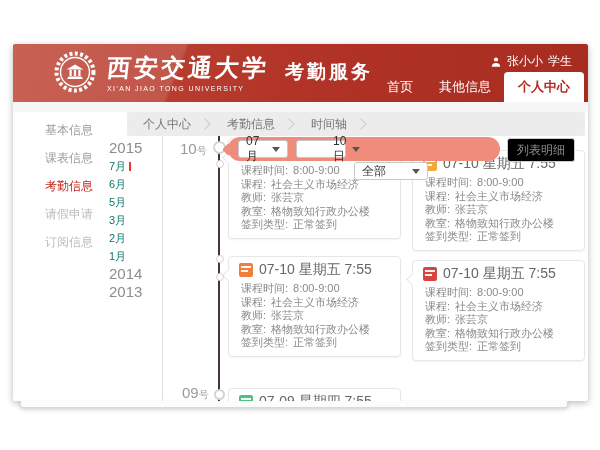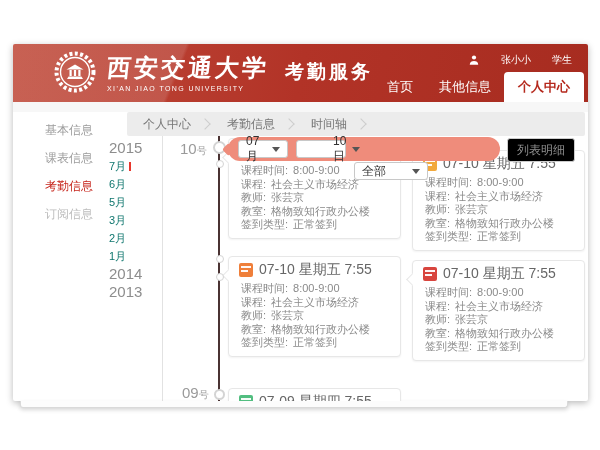--- a/index.html
+++ b/index.html
@@ -23,21 +23,21 @@
     background:
       linear-gradient(112deg, rgba(255,255,255,.13) 0 29%, rgba(255,255,255,0) 29.6%),
       linear-gradient(100deg,#c04a3a 0%,#b23327 50%,#a72c20 100%);
   }
   .logo-wrap{position:absolute;left:40px;top:6px;display:flex;align-items:center;color:#fff;}
   .emblem{width:44px;height:44px;flex:none;}
   .univ-names{margin-left:10px;}
   .univ-cn{font-size:24px;font-weight:bold;letter-spacing:3px;transform:skewX(-6deg);white-space:nowrap;}
   .univ-en{font-size:7px;letter-spacing:1.4px;margin-top:1px;white-space:nowrap;}
   .app-title{margin-left:16px;font-size:19px;font-weight:bold;letter-spacing:3px;white-space:nowrap;}
-  .user-box{position:absolute;top:9px;right:16px;color:#fff;font-size:10px;display:flex;gap:21px;align-items:center;}
+  .user-box{position:absolute;top:9px;right:16px;color:#fff;font-size:12px;display:flex;gap:5px;align-items:center;}
   .main-nav{position:absolute;right:4px;bottom:0;display:flex;align-items:flex-end;}
   .nav-item{color:#fff;font-size:13px;padding:6px 13px;white-space:nowrap;cursor:default;}
   .nav-item.active{background:#fff;color:#b5291d;font-weight:bold;border-radius:4px 4px 0 0;padding:6px 14px;}
   
   .topstrip{position:absolute;left:0;top:58px;width:100%;height:10px;background:#f7f7f7;}
   .breadcrumb-bar{position:absolute;left:114px;top:68px;width:458px;height:24px;background:#ececec;
     display:flex;align-items:center;border-radius:2px;z-index:4;}
   .crumb{font-size:12px;color:#777;padding:0 8px 0 16px;white-space:nowrap;}
   .crumb-arrow{width:7px;height:7px;border-top:1px solid #cdcdcd;border-right:1px solid #cdcdcd;
     transform:rotate(45deg);margin:0 2px;flex:none;}
@@ -125,20 +125,21 @@
       <span class="crumb">考勤信息</span>
       <span class="crumb-arrow"></span>
       <span class="crumb">时间轴</span>
       <span class="crumb-arrow"></span>
     </div>
 
   <div class="sidebar" id="sidebar">
       <div class="side-item">基本信息</div>
       <div class="side-item">课表信息</div>
       <div class="side-item active">考勤信息</div>
+      <div class="side-item dim">请假申请</div>
       <div class="side-item dim">订阅信息</div>
     </div>
 
   <div class="time-nav" id="time-nav">
       <div class="tn-item year"><span>2015</span></div>
       <div class="tn-item"><span>7月</span><span class="tn-tick"></span></div>
       <div class="tn-item"><span>6月</span></div>
       <div class="tn-item"><span>5月</span></div>
       <div class="tn-item"><span>3月</span></div>
       <div class="tn-item"><span>2月</span></div>

